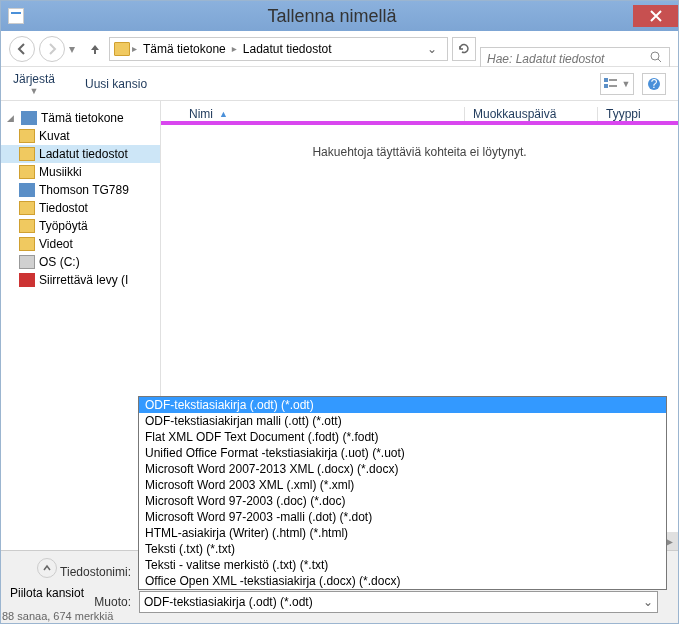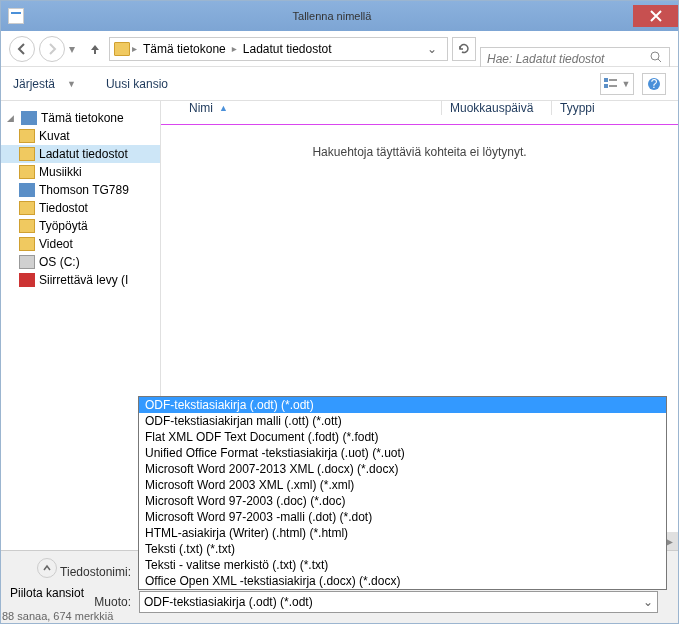--- a/index.html
+++ b/index.html
@@ -1,21 +1,21 @@
 <!DOCTYPE html>
 <html><head>
 <meta charset="utf-8">
 <style>
 * { margin: 0; padding: 0; box-sizing: border-box; font-family: "Segoe UI", Tahoma, sans-serif; font-size: 12px; }
 body { background: #fff; width: 679px; height: 624px; overflow: hidden; }
 
 .window { width: 679px; height: 624px; display: flex; flex-direction: column; border: 1px solid #9bb5d0; }
 
 .titlebar { height: 30px; background: linear-gradient(#8bb1dd, #7da5d4); display: flex; align-items: center; justify-content: space-between; color: #333; }
-.titlebar .title { flex: 1; text-align: center; font-size: 11px; }
+.titlebar .title { flex: 1; text-align: center; font-size: 18px; }
 .titlebar .icon-left { width: 30px; height: 30px; display: flex; align-items: center; justify-content: center; }
 .titlebar .doc-icon { width: 16px; height: 16px; background: #fff; border: 1px solid #ccc; position: relative; }
 .titlebar .doc-icon::after { content: ""; position: absolute; top: 3px; left: 2px; right: 2px; height: 2px; background: #4a90d9; }
 .close-btn { width: 45px; height: 22px; background: #c75050; display: flex; align-items: center; justify-content: center; color: #fff; font-size: 14px; }
 
 .navbar { height: 36px; background: #fff; border-bottom: 1px solid #e0e0e0; display: flex; align-items: center; padding: 0 8px; gap: 4px; }
 .nav-btn { width: 26px; height: 26px; border-radius: 50%; border: 1px solid #ccc; display: flex; align-items: center; justify-content: center; color: #666; }
 .nav-btn.disabled { color: #ccc; }
 .nav-dd { width: 12px; color: #888; }
 .nav-up { width: 20px; height: 20px; display: flex; align-items: center; justify-content: center; color: #666; }
@@ -23,40 +23,40 @@
 .breadcrumb .folder-icon { width: 16px; height: 14px; background: #f0c960; border: 1px solid #d0a030; border-radius: 1px; }
 .breadcrumb .sep { color: #888; font-size: 10px; }
 .breadcrumb .part { padding: 0 4px; }
 .breadcrumb .dd-end { margin-left: auto; color: #666; padding: 0 6px; }
 .refresh-btn { width: 24px; height: 24px; border: 1px solid #ccc; display: flex; align-items: center; justify-content: center; color: #666; }
 .search { flex: 0 0 190px; height: 24px; border: 1px solid #ccc; display: flex; align-items: center; padding: 0 6px; color: #888; margin-top: 20px; }
 .search input { border: none; flex: 1; color: #888; outline: none; font-style: italic; }
 .search .mag { color: #888; }
 
 .toolbar { height: 34px; background: #fff; display: flex; align-items: center; padding: 0 12px; gap: 30px; color: #1e395b; border-bottom: 1px solid #e0e0e0; }
-.toolbar .item { display: flex; align-items: center; gap: 12px; }
+.toolbar .item { display: flex; align-items: center; gap: 0; flex-direction: column; }
 .toolbar .right { margin-left: auto; display: flex; gap: 8px; }
 .toolbar .mini-btn { width: 24px; height: 22px; border: 1px solid #ccc; display: flex; align-items: center; justify-content: center; }
 .toolbar .mini-btn.wide { width: 34px; }
 .toolbar .mini-btn .dd { font-size:9px; color:#888; margin-left:2px;}
 
 .content { flex: 1; display: flex; background: #fff; border-bottom: 1px solid #ccc; min-height: 0; }
 .tree { width: 160px; border-right: 1px solid #e0e0e0; padding: 8px 0; overflow: hidden; }
 .tree .node { display: flex; align-items: center; gap: 4px; padding: 2px 4px 2px 18px; white-space: nowrap; }
 .tree .node.root { padding-left: 6px; }
 .tree .node.sel { background: #cde6f7; }
 .tree .ico { width: 16px; height: 14px; display: inline-block; }
 .ico.computer { background: #5b8fc7; }
 .ico.folder { background: #f0c960; border: 1px solid #d0a030; }
 .ico.drive { background: #d0d0d0; border: 1px solid #999; }
 .ico.usb { background: #cc3333; }
 .tree .arr { width: 10px; color: #888; font-size: 9px; }
 
 .files { flex: 1; display: flex; flex-direction: column; position: relative; }
-.files-header { height: 24px; border-bottom: 1px solid #d946ef; display: flex; align-items: flex-start; padding-left: 20px; }
+.files-header { height: 24px; border-bottom: 4px solid #d946ef; display: flex; align-items: flex-end; padding-left: 20px; gap: 23px; }
 .files-header .col { color: #1e395b; padding: 0 8px; }
 .files-header .c-name { flex: 0 0 260px; display:flex; align-items:center; gap:6px;}
 .files-header .c-mod { flex: 0 0 110px; border-left:1px solid #e0e0e0; padding-left:8px; }
 .files-header .c-type { flex: 0 0 70px; border-left:1px solid #e0e0e0; padding-left:8px; }
 .files-header .sort-ind { color:#4a90d9; font-size:9px;}
 .files-empty { flex: 1; display: flex; justify-content: center; padding-top: 20px; color: #444; }
 .files .hscroll { height: 18px; border-top: 1px solid #e0e0e0; background: #f0f0f0; display:flex; }
 .files .hscroll .thumb { width:70%; background:#cdcdcd; margin:2px;}
 .files .hscroll .arrow { width:18px; background:#e0e0e0; display:flex;align-items:center;justify-content:center;color:#888;font-size:10px;}
 

